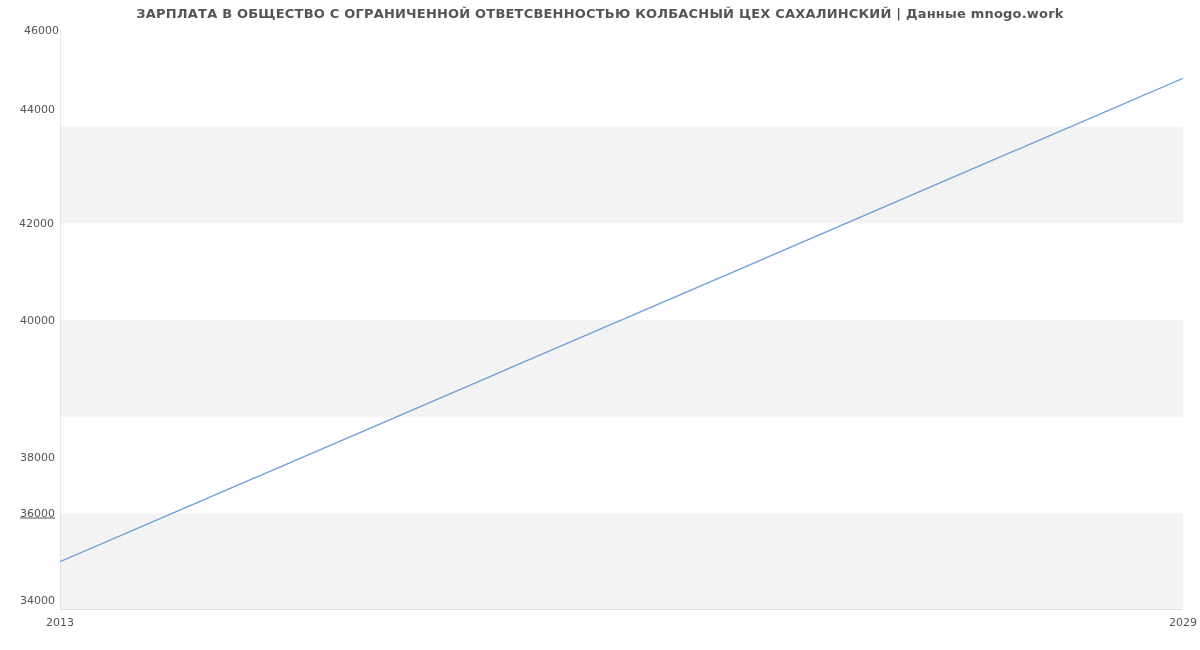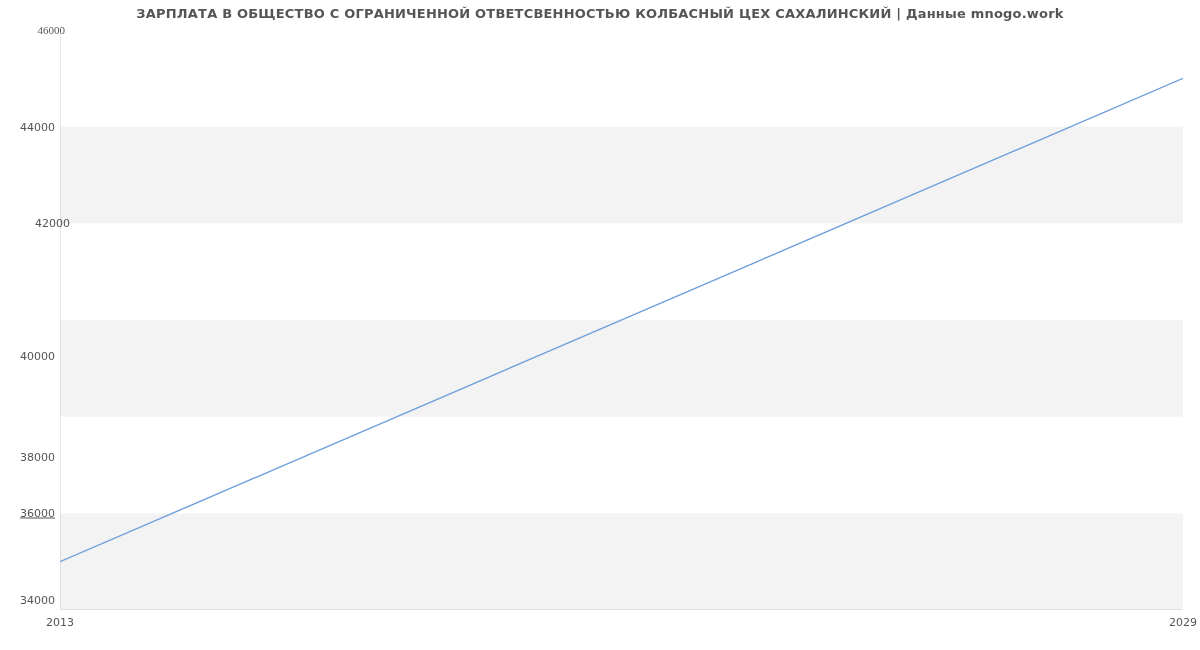--- a/index.html
+++ b/index.html
@@ -67,20 +67,20 @@
         <line x1="0" y1="580" x2="0" y2="584" stroke="#888" stroke-width="1"></line>
         <line x1="1123" y1="580" x2="1123" y2="584" stroke="#888" stroke-width="1"></line>
         <path d="M0 531.6666666666666 L1123 48.33333333333337 " fill="none" stroke="#6f9fdc" stroke-width="1.4"></path>
       </svg>
   </div>
 
   <div id="tick-labels">
       <div class="tick-label ytick" style="left: 5px; top: 600px;">34000</div>
       <div class="tick-label ytick" style="left: 5px; top: 513.333px; text-decoration: underline;">36000</div>
       <div class="tick-label ytick" style="left: 5px; top: 416.667px; margin-top: 40px;">38000</div>
-      <div class="tick-label ytick" style="left: 5px; top: 320px; margin-top: 36px;">40000</div>
-      <div class="tick-label ytick" style="left: 20px; top: 223.333px;">42000</div>
-      <div class="tick-label ytick" style="left: 5px; top: 127px;">44000</div>
-      <div class="tick-label ytick" style="left: 15px; top: 30px; font-family: Liberation Serif, serif;">46000</div>
+      <div class="tick-label ytick" style="left: 5px; top: 320px;">40000</div>
+      <div class="tick-label ytick" style="left: 4px; top: 223.333px;">42000</div>
+      <div class="tick-label ytick" style="left: 5px; top: 109px;">44000</div>
+      <div class="tick-label ytick" style="left: 9px; top: 30px;">46000</div>
       <div class="tick-label xtick" style="left: 60px; top: 616px;">2013</div>
       <div class="tick-label xtick" style="left: 1183px; top: 616px;">2029</div>
     </div>
 </div>
 
 </body></html>

